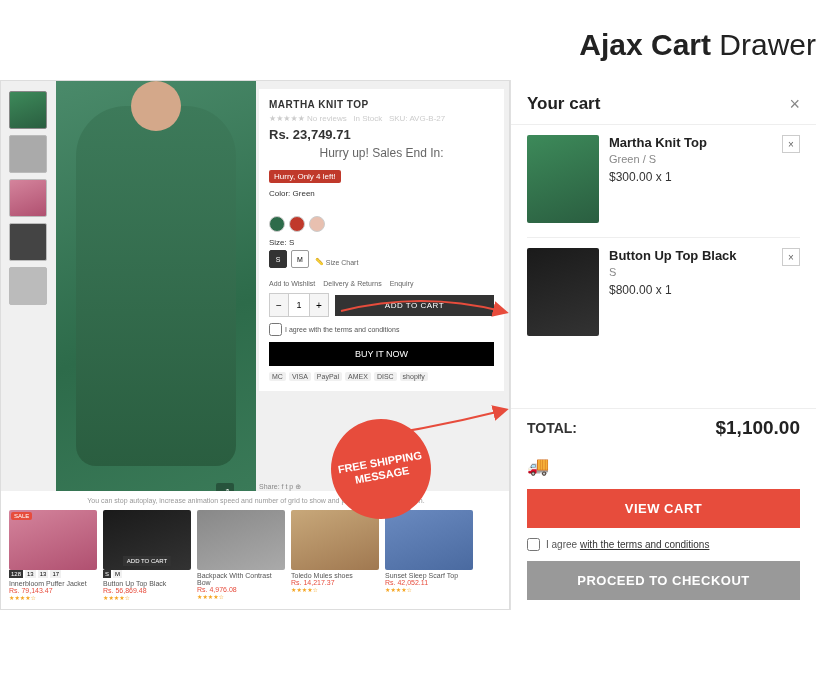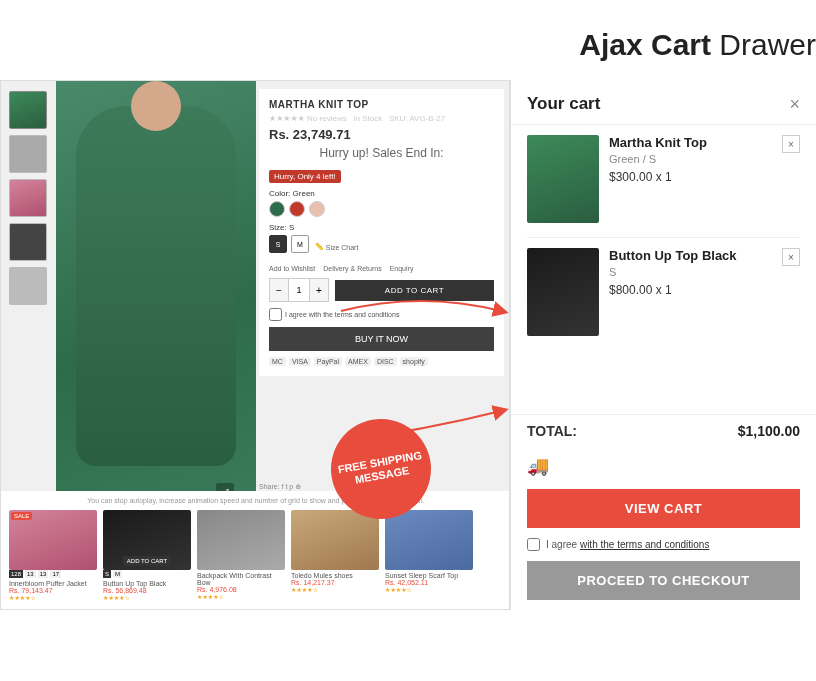--- a/index.html
+++ b/index.html
@@ -108,21 +108,21 @@
     .product-detail .hurry { font-size: 12px; color: #666; margin-bottom: 10px; text-align: center; }
     .hurry-badge {
       background: #c0392b;
       color: #fff;
       font-size: 8px;
       padding: 2px 5px;
       border-radius: 2px;
       display: inline-block;
       margin-bottom: 6px;
     }
-    .color-label { font-size: 8px; color: #333; margin-bottom: 3px; }
+    .color-label { font-size: 8px; color: #333; margin-bottom: 18px; }
     .color-swatches { display: flex; gap: 4px; margin-bottom: 6px; }
     .swatch {
       width: 16px; height: 16px; border-radius: 50%; border: 1px solid #ccc;
     }
     .size-label { font-size: 8px; color: #333; margin-bottom: 3px; }
     .size-options { display: flex; gap: 4px; margin-bottom: 6px; }
     .size-btn {
       width: 18px; height: 18px; border: 1px solid #999; border-radius: 2px;
       font-size: 7px; display: flex; align-items: center; justify-content: center;
       background: #fff; cursor: pointer;
@@ -133,21 +133,21 @@
     .qty-row { display: flex; gap: 6px; align-items: center; margin-bottom: 6px; }
     .qty-control { display: flex; border: 1px solid #ccc; }
     .qty-btn { width: 18px; height: 22px; background: #f5f5f5; border: none; font-size: 10px; cursor: pointer; display: flex; align-items: center; justify-content: center; }
     .qty-val { width: 22px; height: 22px; display: flex; align-items: center; justify-content: center; font-size: 9px; border-left: 1px solid #ccc; border-right: 1px solid #ccc; }
     .add-cart-btn {
       background: #333; color: #fff; border: none; padding: 6px 10px;
       font-size: 8px; cursor: pointer; flex: 1; letter-spacing: 0.5px;
     }
     .terms-check { font-size: 7px; color: #555; display: flex; align-items: center; gap: 3px; margin-bottom: 6px; }
     .buy-now-btn {
-      background: #404040; color: #fff; border: none; width: 100%; padding: 7px;
+      background: #000000; color: #fff; border: none; width: 100%; padding: 7px;
       font-size: 9px; cursor: pointer; margin-bottom: 6px;
     }
     .payment-icons { display: flex; gap: 3px; align-items: center; }
     .pay-icon { font-size: 7px; background: #f0f0f0; padding: 1px 3px; border-radius: 2px; color: #555; }
 
     
     .share-bar {
       position: absolute;
       bottom: 118px;
       left: 258px;
@@ -333,21 +333,21 @@
 
     .cart-total-row {
       display: flex;
       justify-content: space-between;
       align-items: center;
       padding: 8px 16px;
       border-top: 1px solid #eee;
       gap: 16px;
     }
     .total-label { font-size: 14px; font-weight: bold; color: #333; }
-    .total-amount { font-size: 14px; font-weight: bold; color: #222; }
+    .total-amount { font-size: 19px; font-weight: bold; color: #222; }
 
     .cart-shipping-msg {
       background: #fff;
       padding: 8px 16px;
       display: flex;
       align-items: flex-start;
       gap: 8px;
     }
     .truck-icon { font-size: 18px; color: #555; }
     .shipping-text { font-size: 10px; color: #333; font-weight: bold; line-height: 1.4; }

